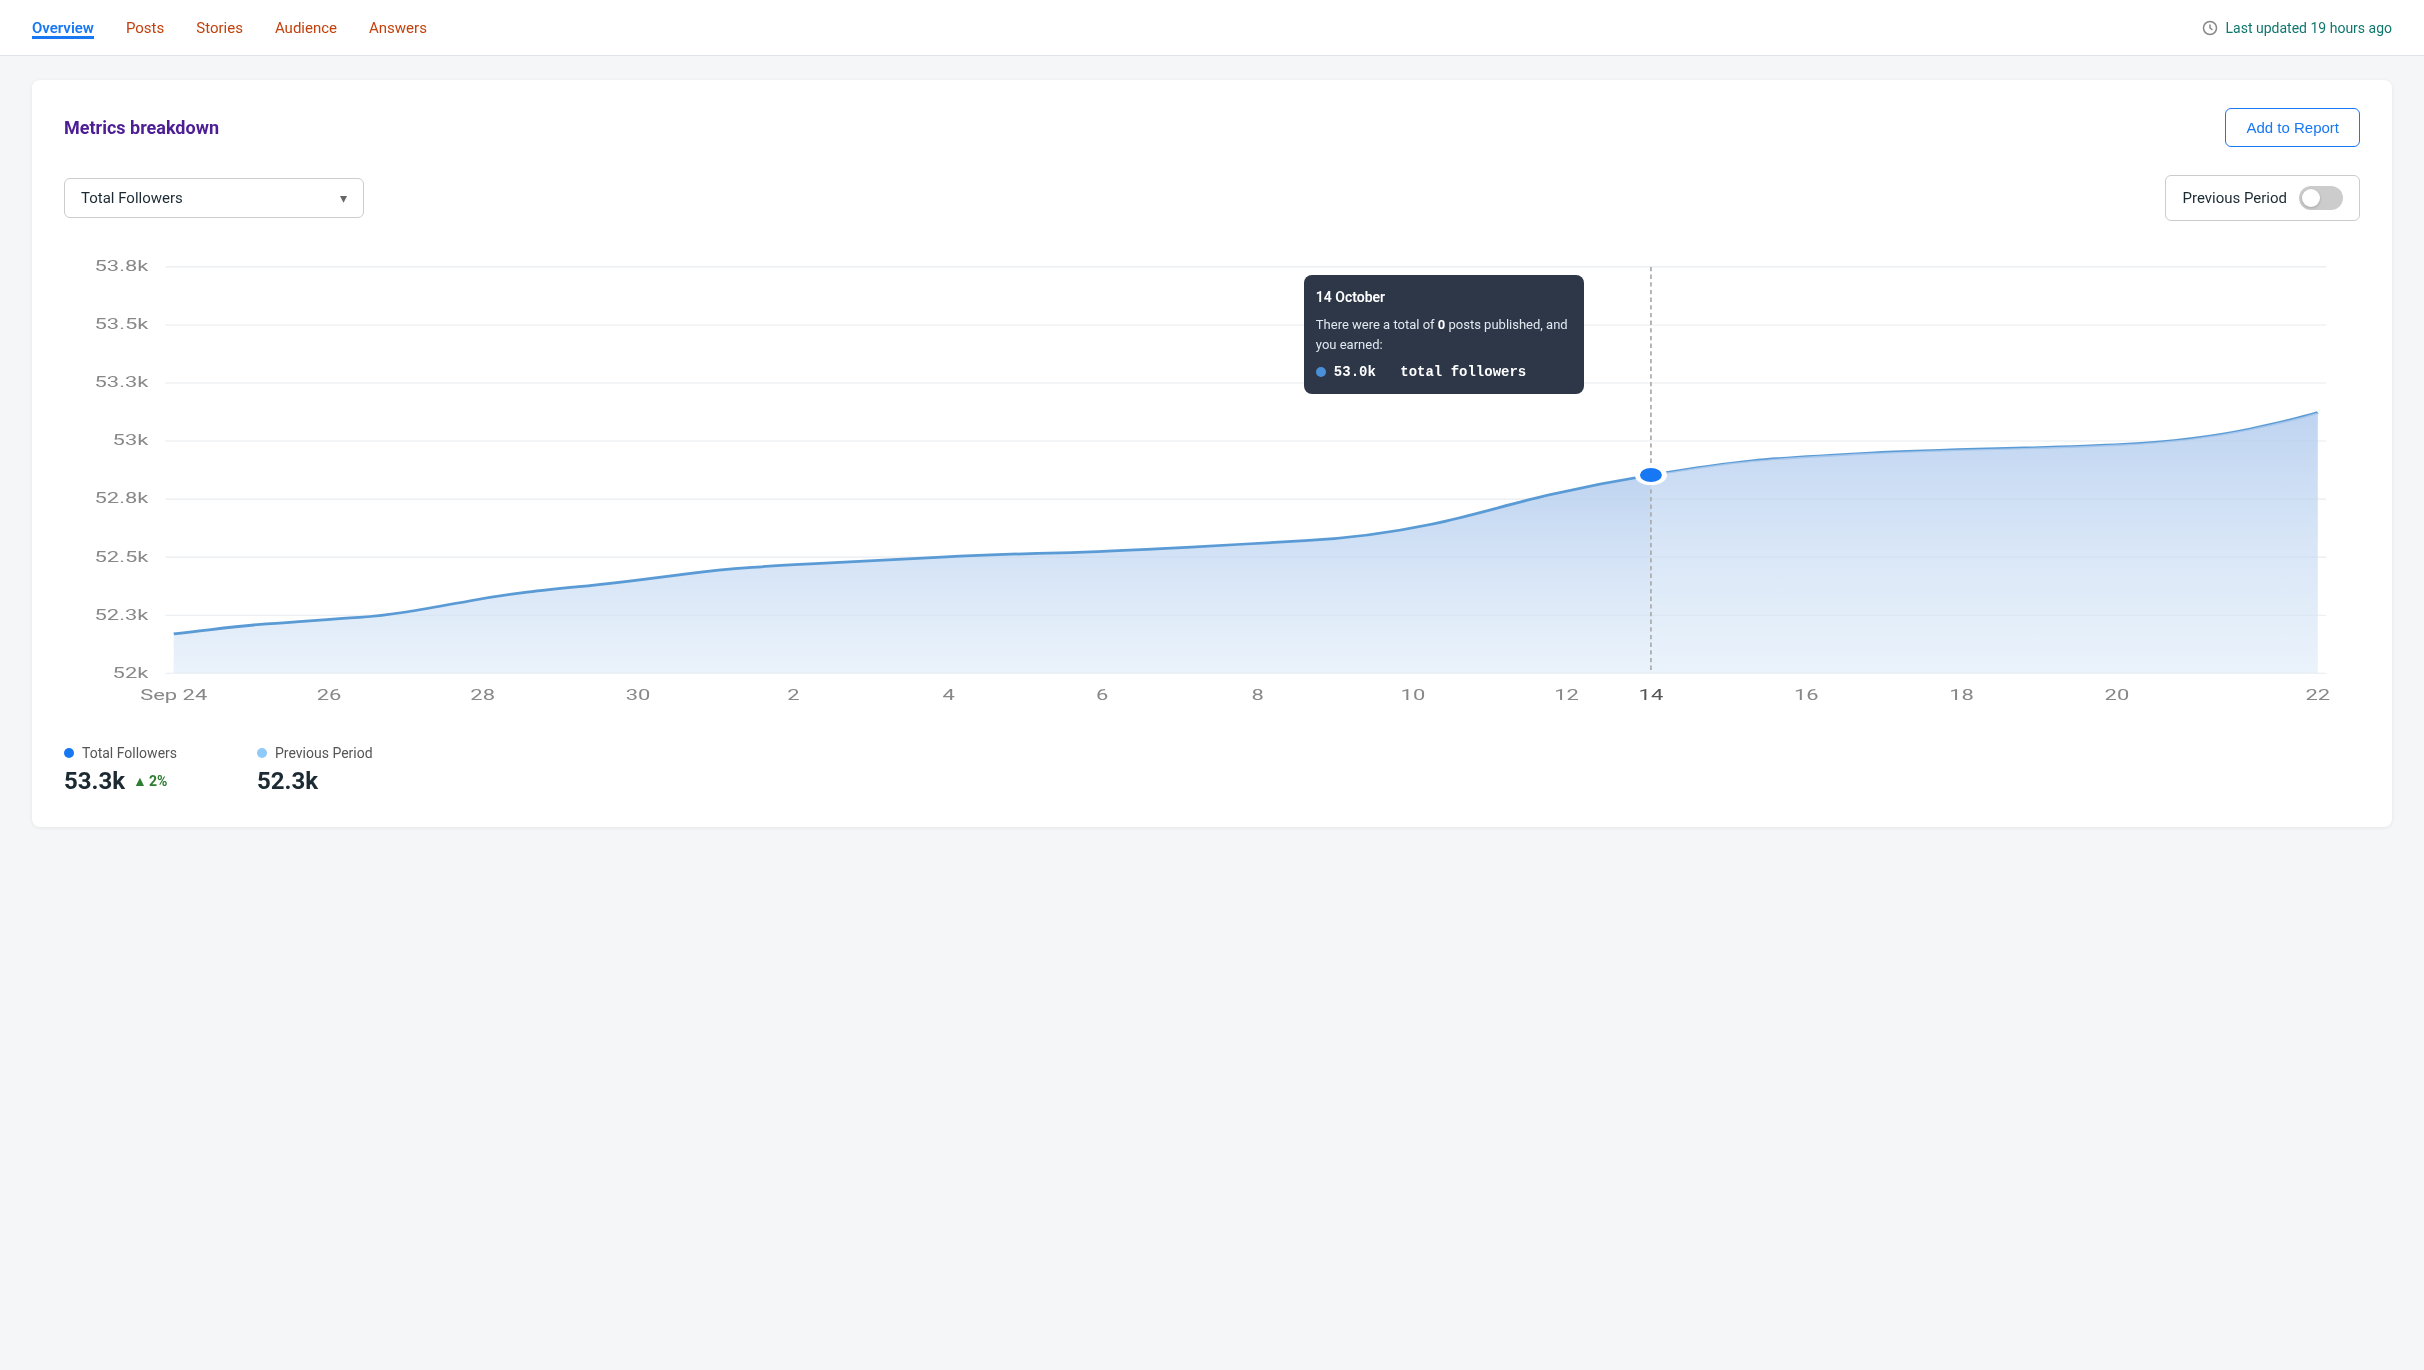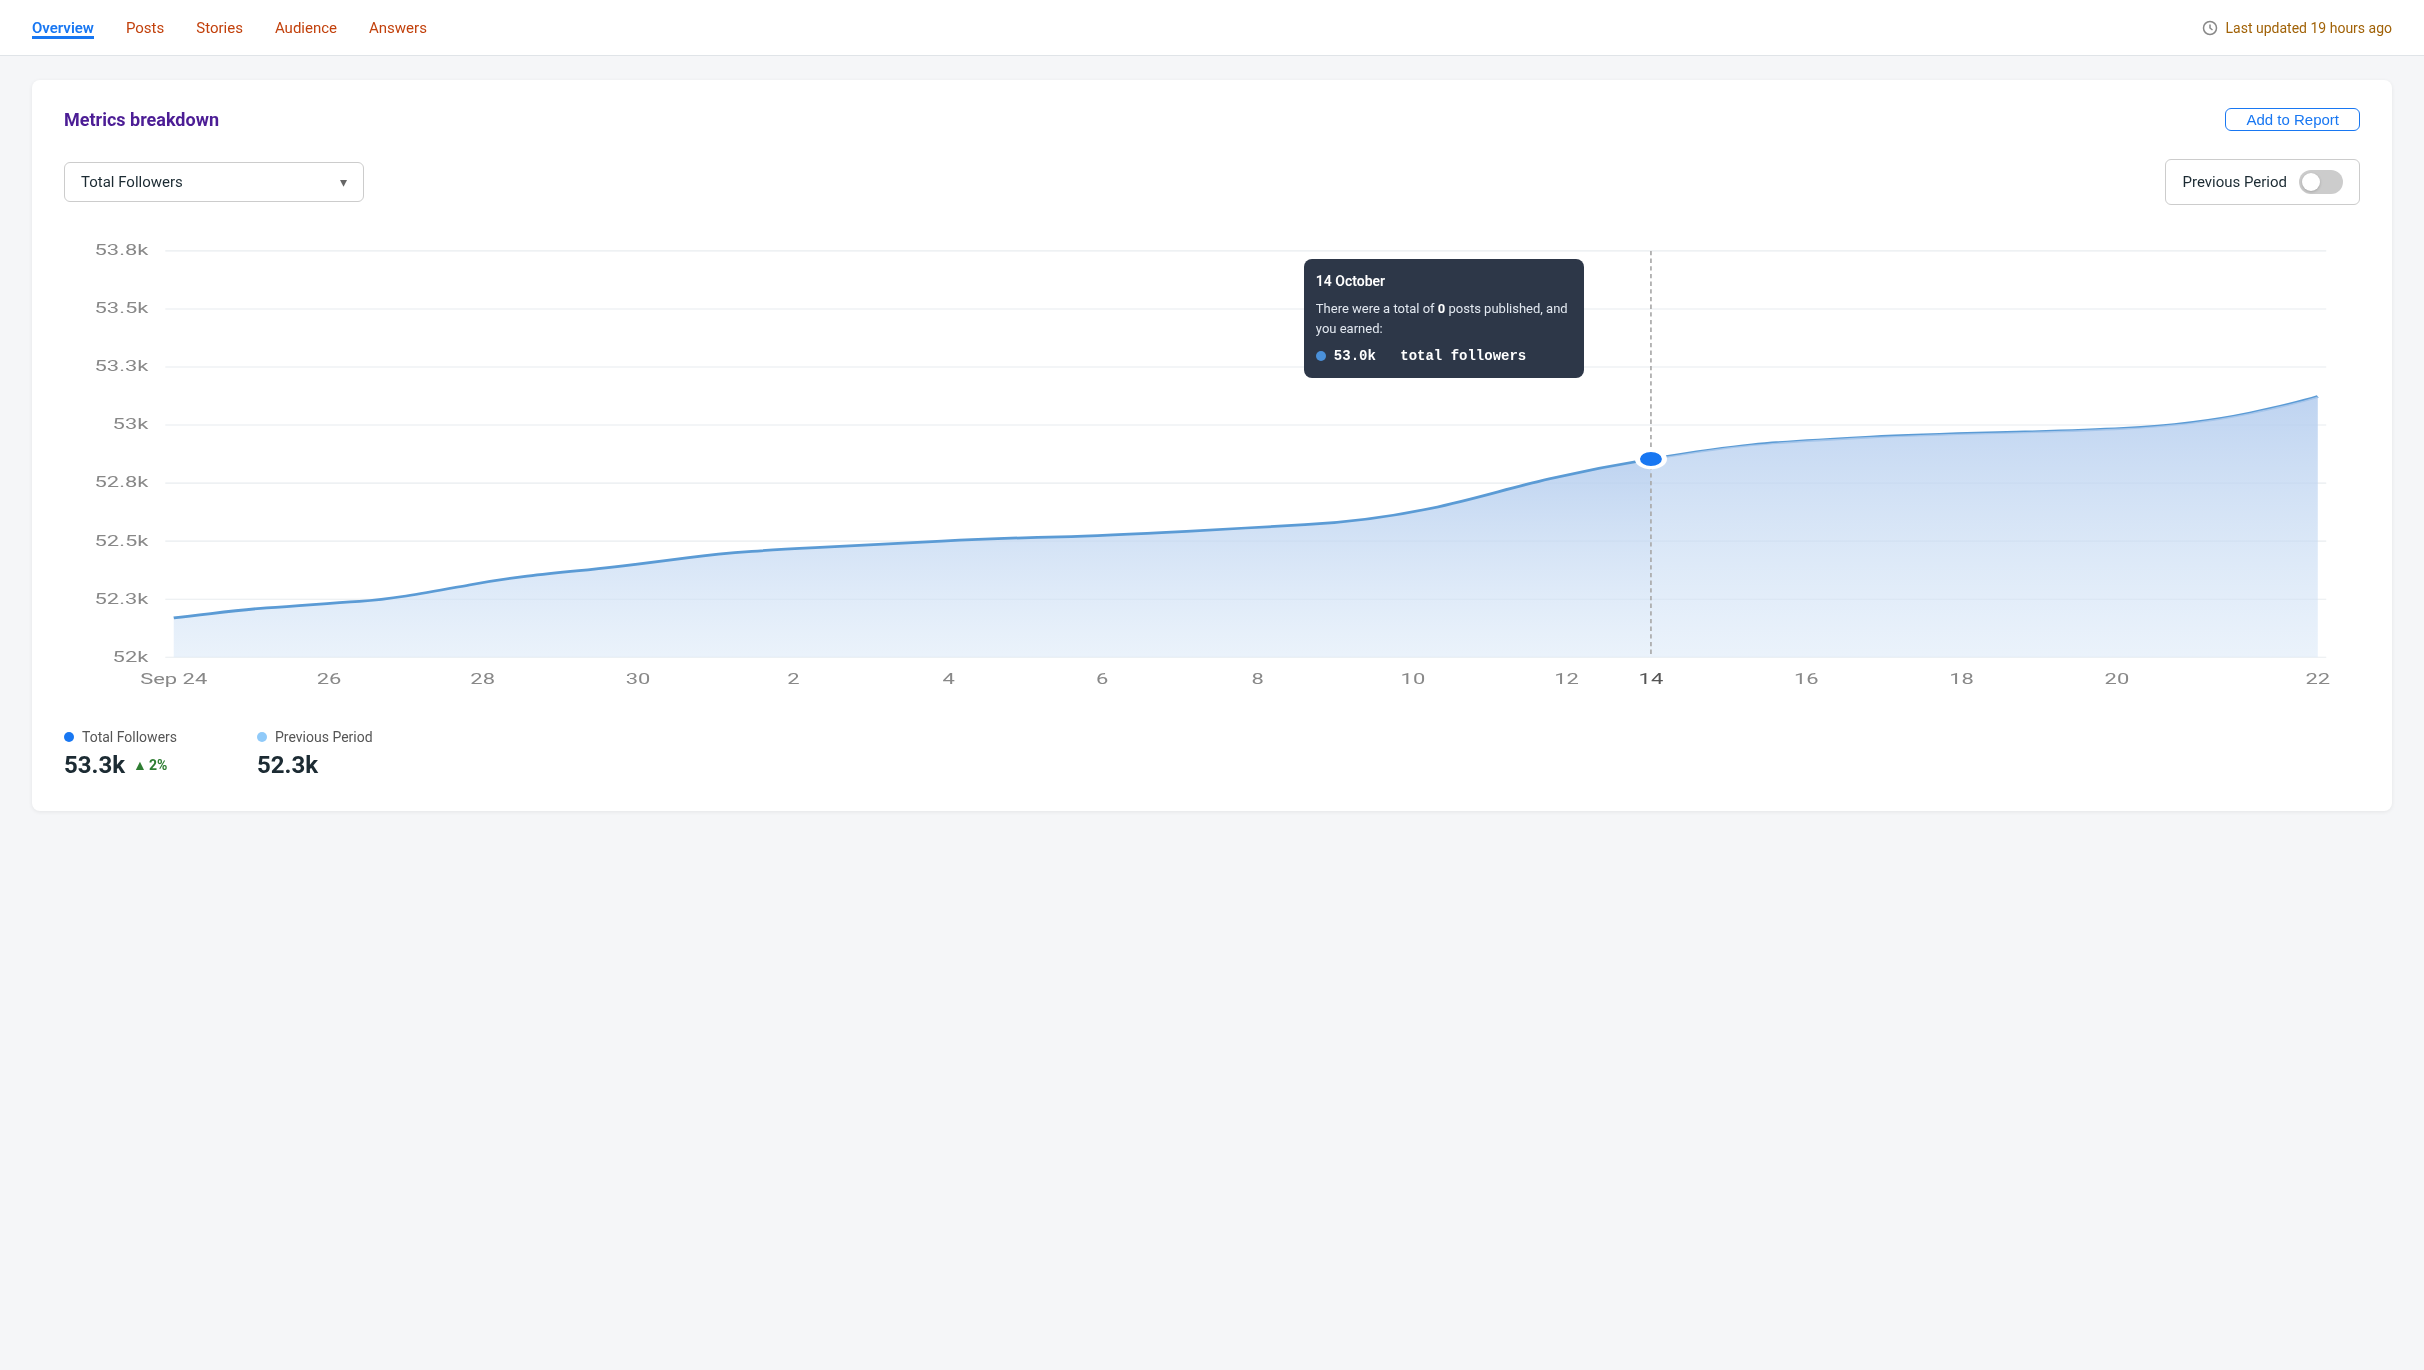--- a/index.html
+++ b/index.html
@@ -28,21 +28,21 @@
     }
     .nav-tab.active {
       color: #1877f2;
       border-bottom-color: #1877f2;
       font-weight: 600;
     }
     .nav-right {
       display: flex;
       align-items: center;
       gap: 8px;
-      color: #a16207;
+      color: #0f766e;
       font-size: 14px;
     }
     .clock-icon { width: 16px; height: 16px; }
 
     
     .card {
       background: #fff;
       border-radius: 8px;
       margin: 24px 32px;
       padding: 28px 32px 32px;
@@ -57,21 +57,21 @@
     .card-title {
       font-size: 18px;
       font-weight: 700;
       color: #4c1d95;
     }
     .add-to-report-btn {
       border: 1.5px solid #1877f2;
       background: #fff;
       color: #1877f2;
       border-radius: 6px;
-      padding: 2px 20px;
+      padding: 10px 20px;
       font-size: 15px;
       font-weight: 500;
       cursor: pointer;
     }
 
     
     .controls-row {
       display: flex;
       justify-content: space-between;
       align-items: center;

